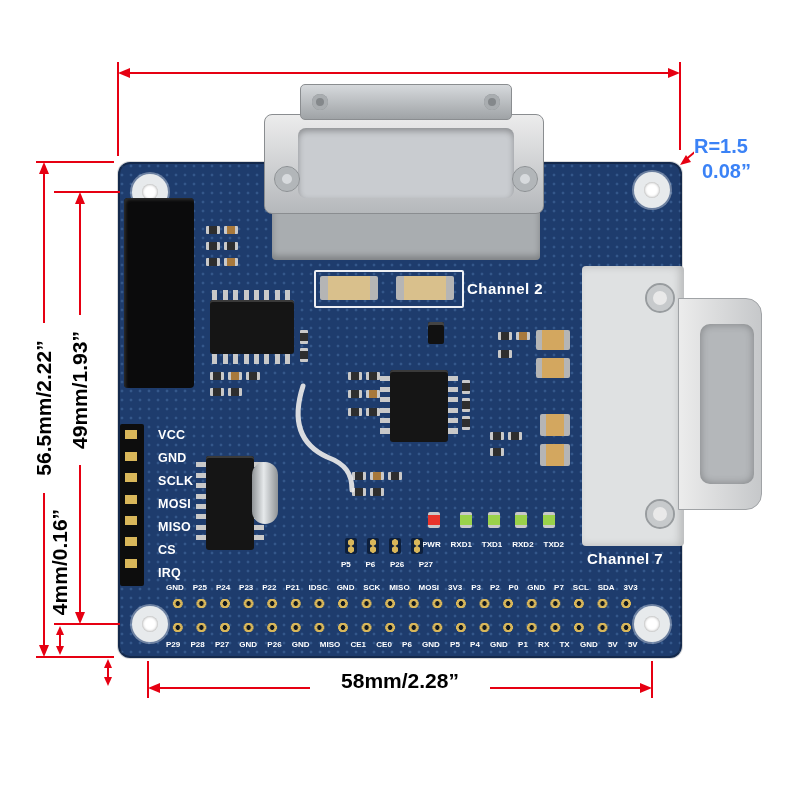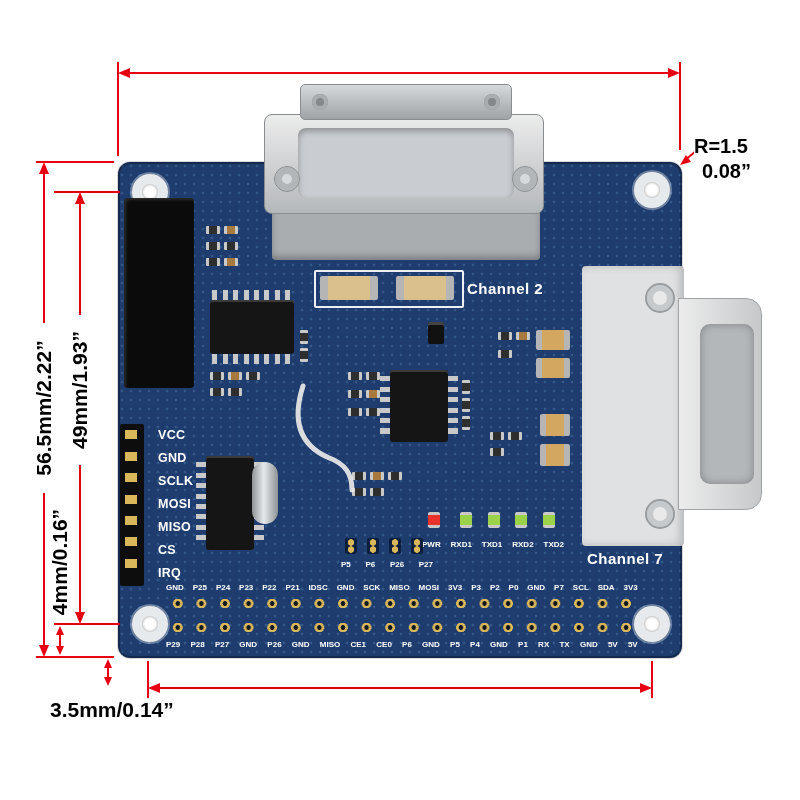--- a/index.html
+++ b/index.html
@@ -65,21 +65,21 @@
   .rc-screw{width:30px;height:30px;border-radius:50%;background:#e9e9e9;border:2px solid #989c9f;box-shadow:inset 0 0 0 6px #c7cacc}
 
   
   .dims{position:absolute;left:0;top:0;z-index:5;pointer-events:none}
   .dims line{stroke:var(--dimension,#e60012);stroke-width:2}
   .dims polygon{fill:var(--dimension,#e60012)}
   .dims .silk{stroke:#e9e9e9;stroke-width:5;fill:none;stroke-linecap:round;opacity:.92}
   .dim-text{position:absolute;z-index:7;color:#000;font-weight:bold;font-size:21px;background:#fff;
     padding:0 5px;white-space:nowrap;text-align:center}
   .dim-text.vert{transform:rotate(-90deg)}
-  .radius-text{position:absolute;z-index:7;color:#000000;font-weight:bold;font-size:20px;line-height:1.25;background:#fff}
+  .radius-text{position:absolute;z-index:7;color:#3b82f6;font-weight:bold;font-size:20px;line-height:1.25;background:#fff}
   .radius-text div:last-child{padding-left:8px}
   .fs22{font-size:22px}
 </style>
 </head>
 <body>
 
 <div class="canvas">
 
   <div class="board"></div>
 
@@ -294,16 +294,16 @@
     <div>R=1.5</div>
     <div>0.08”</div>
   </div>
 
   <div class="dim-text vert" style="left:-41px;top:396px;width:170px">56.5mm/2.22”</div>
 
   <div class="dim-text vert" style="left:5px;top:378px;width:150px">49mm/1.93”</div>
 
   <div class="dim-text vert" style="left:0px;top:550px;width:120px">4mm/0.16”</div>
 
-
-  <div class="dim-text" style="left:45px;top:698px">3.5mm/0.14”</div>
+  <div class="dim-text" style="left:310px;top:669px;width:180px">58mm/2.28”</div>
+
 
 </div>
 
 </body></html>

